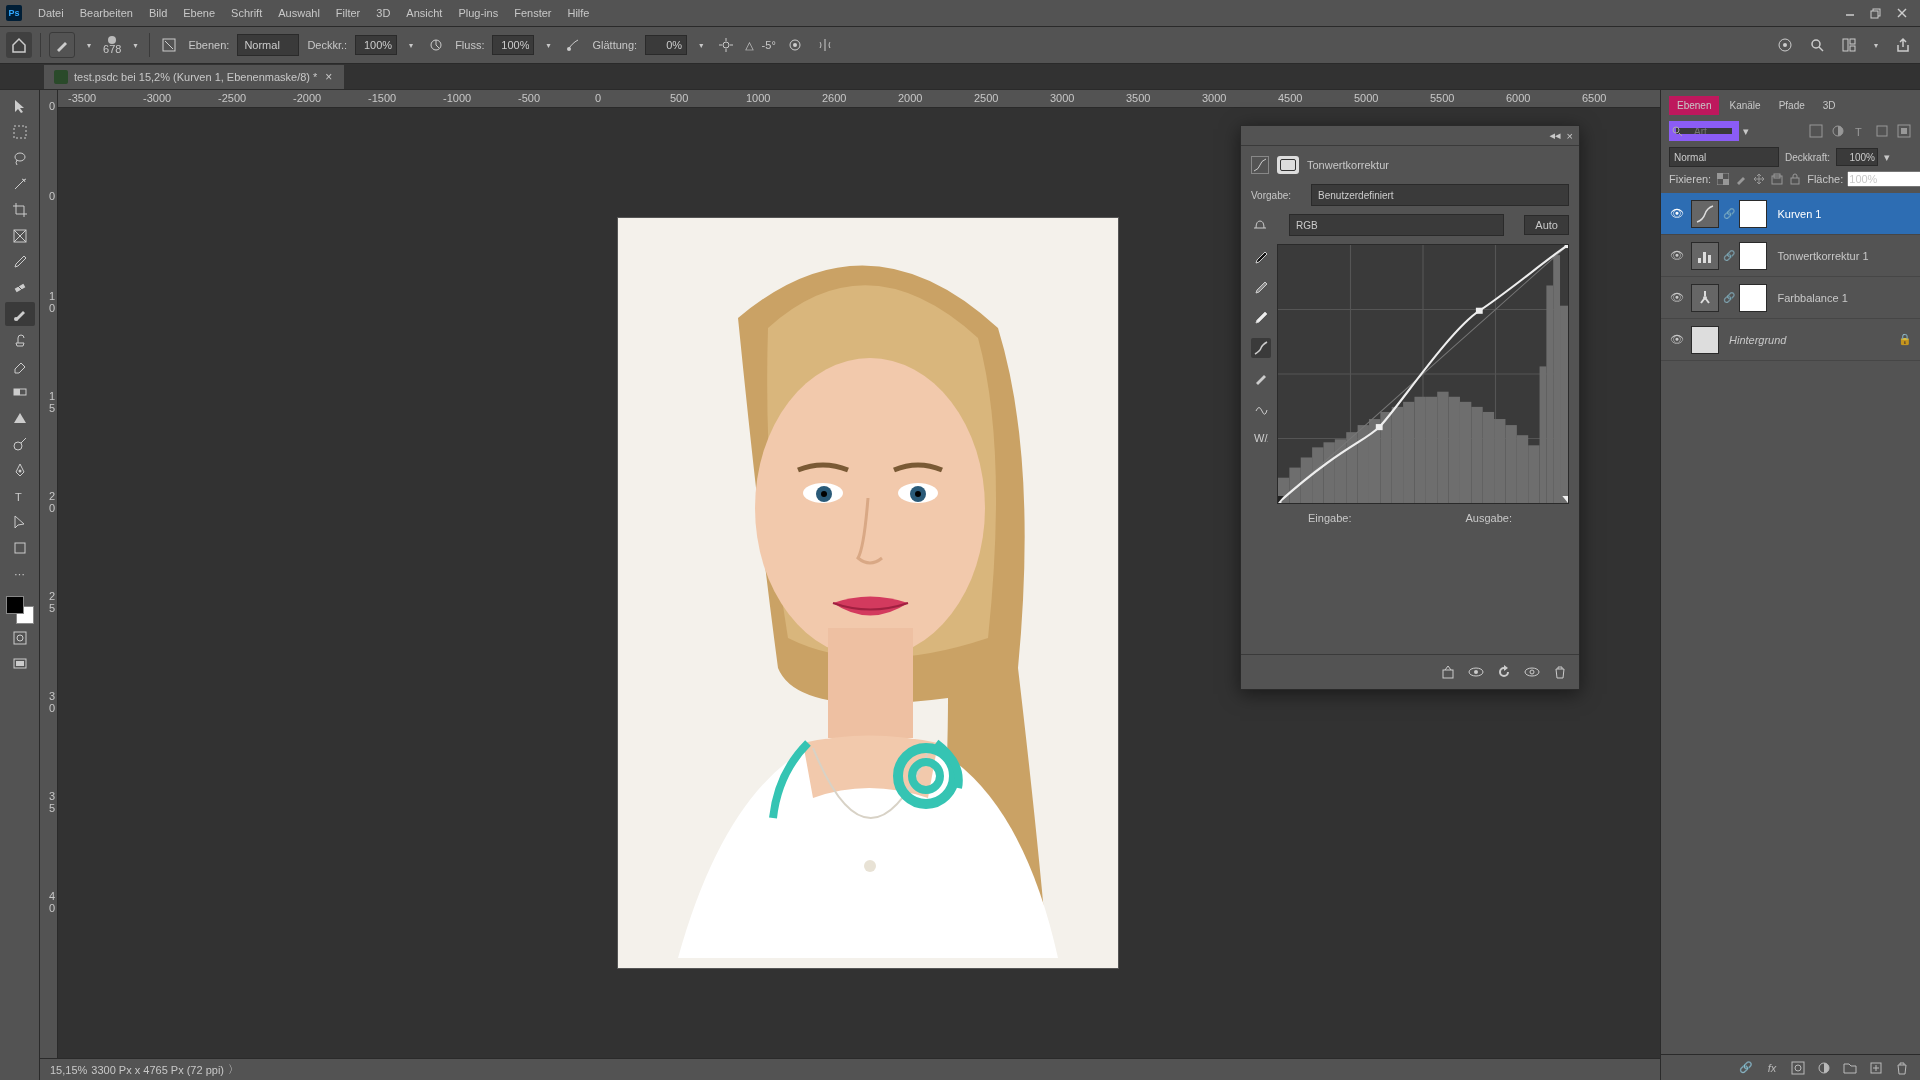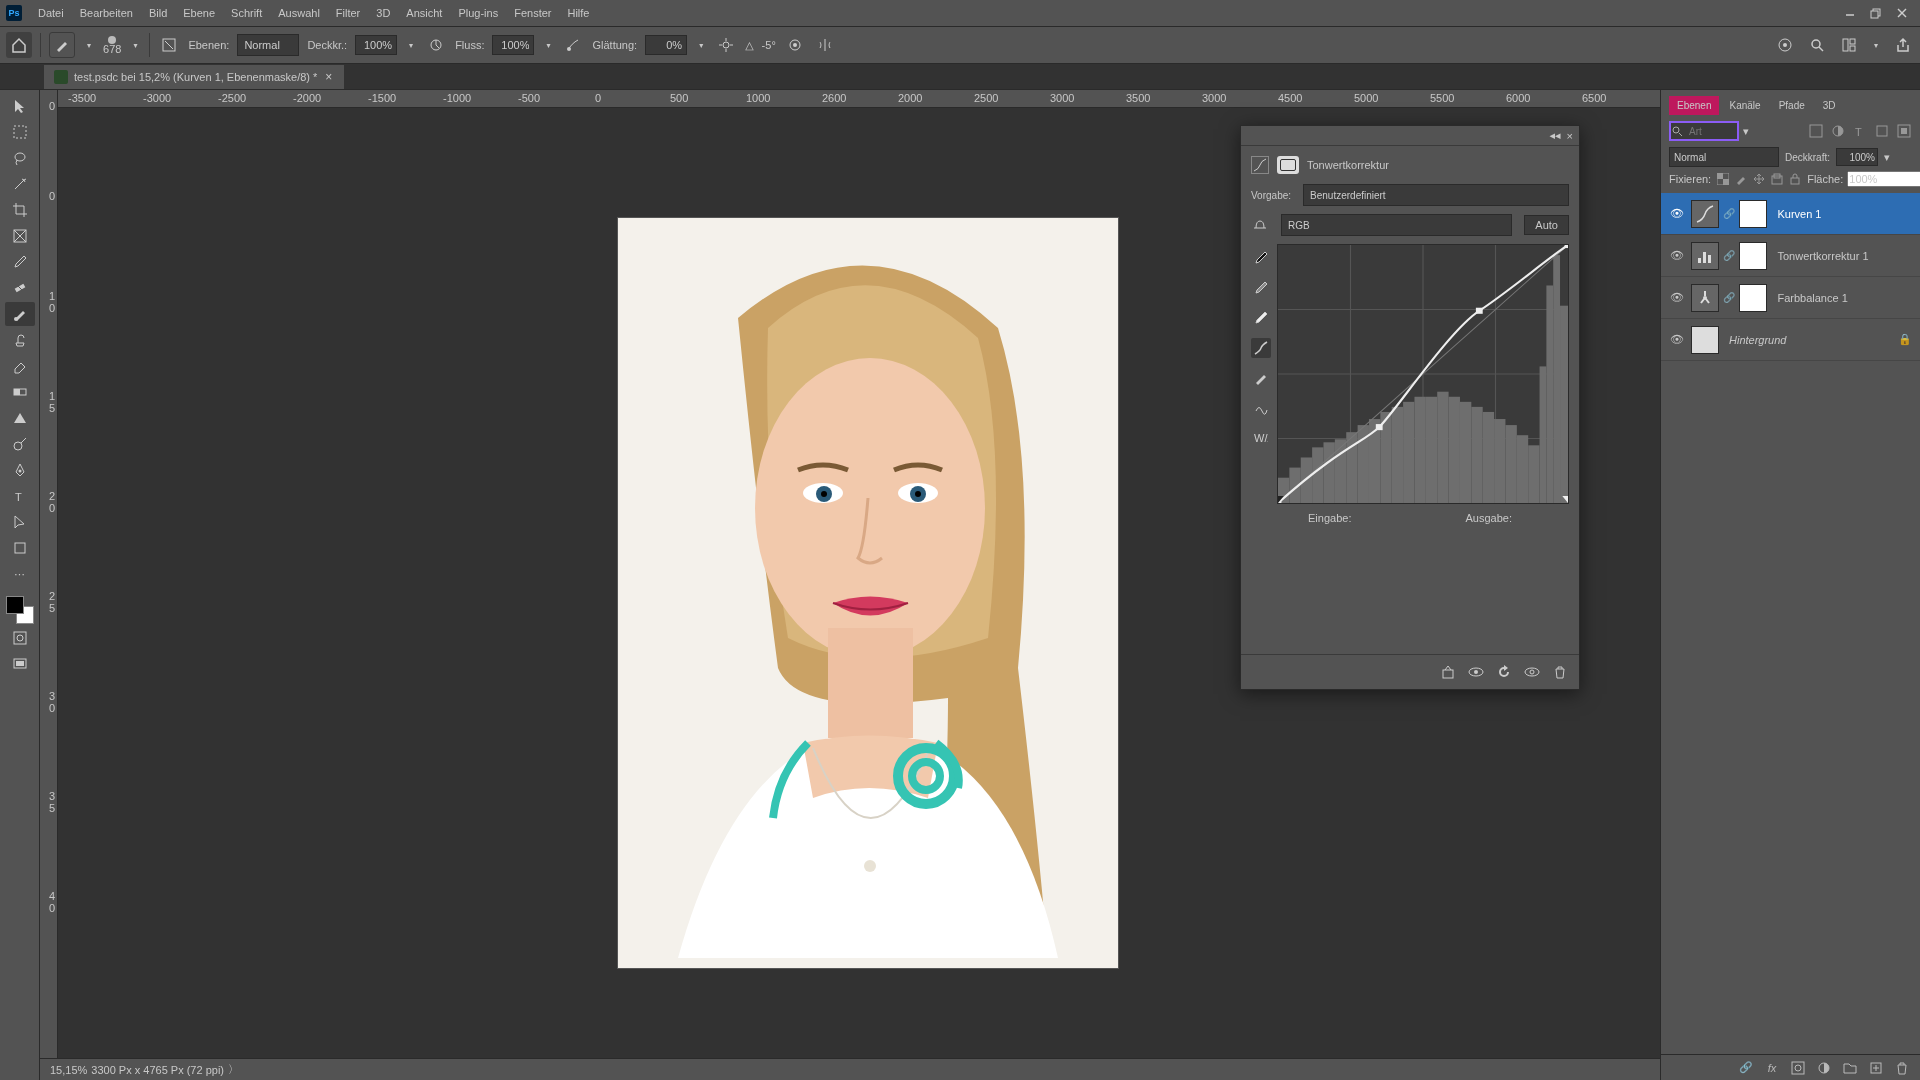--- a/index.html
+++ b/index.html
@@ -58,41 +58,41 @@
 .properties-panel { position:absolute; right:340px; top:125px; width:340px; background:#535353; border:1px solid #2a2a2a; box-shadow:0 4px 18px rgba(0,0,0,.5); }
 .properties-panel .panel-hdr { height:20px; display:flex; align-items:center; justify-content:flex-end; padding:0 6px; gap:6px; border-bottom:1px solid #3a3a3a; }
 .properties-panel .tabs { display:flex; padding: 4px 8px 0 8px; gap:2px; border-bottom:1px solid #3a3a3a; }
 .properties-panel .tab { padding:4px 8px; font-size:10px; cursor:pointer; }
 .properties-panel .tab.active { background:#3f3f3f; }
 .properties-panel .panel-body { padding:10px; }
 .properties-panel .adjustment-row { display:flex; align-items:center; gap:8px; margin-bottom:10px; }
 .curve-icon { width:18px; height:18px; border:1px solid #888; display:inline-flex; align-items:center; justify-content:center; }
 .mask-icon { width:22px; height:18px; background:#ddd; border-radius:3px; position:relative; }
 .mask-icon::after { content:""; position:absolute; inset:3px; border:1px solid #333; border-radius:2px; }
-.properties-panel .row { display:flex; align-items:center; gap:12px; margin-bottom:8px; }
+.properties-panel .row { display:flex; align-items:center; gap:20px; margin-bottom:8px; }
 .properties-panel .row label { font-size:10px; white-space:nowrap; }
 .properties-panel select { background:#3a3a3a; border:1px solid #2a2a2a; color:#ccc; height:22px; flex:1; padding:0 6px; font-size:10px; appearance:none; }
 .properties-panel .auto-btn { background:#3a3a3a; border:1px solid #2a2a2a; padding:3px 10px; cursor:pointer; }
 .curves-layout { display:flex; gap:6px; }
 .curves-tools { display:flex; flex-direction:column; gap:10px; padding-top:4px; }
 .curves-tools .ct { width:20px; height:20px; display:flex; align-items:center; justify-content:center; cursor:pointer; border-radius:2px; }
 .curves-tools .ct.active { background:#3a3a3a; }
 .curves-graph { flex:1; height:260px; background:#3a3a3a; border:1px solid #2a2a2a; position:relative; }
 .curves-graph svg { width:100%; height:100%; display:block; }
 .io-row { display:flex; justify-content:space-around; margin-top:8px; font-size:10px; }
 .panel-footer { display:flex; justify-content:flex-end; gap:10px; padding:8px 10px; border-top:1px solid #3a3a3a; margin-top:120px; }
 .panel-footer .fi { width:18px; height:18px; display:flex; align-items:center; justify-content:center; cursor:pointer; }
 
 
 .right-panels { width:260px; background:#535353; border-left:1px solid #2a2a2a; display:flex; flex-direction:column; }
 .right-tabs { display:flex; padding:6px 8px 0 8px; gap:2px; }
 .right-tabs .tab { padding:4px 8px; font-size:10px; cursor:pointer; }
 .right-tabs .tab.active { background:#be185d; }
 .search-row { display:flex; align-items:center; gap:4px; padding:6px 8px; }
-.search-row .search { background:#3a3a3a; border:2px solid #8b5cf6; color:#ccc; height:20px; width:70px; padding:0 4px 0 18px; font-size:10px; }
+.search-row .search { background:#3a3a3a; border:7px solid #8b5cf6; color:#ccc; height:20px; width:70px; padding:0 4px 0 18px; font-size:10px; }
 .search-row .filter-icons { margin-left:auto; display:flex; gap:6px; }
 .search-row .fi { width:16px; height:16px; display:flex; align-items:center; justify-content:center; cursor:pointer; opacity:.8; }
 .layer-controls { display:flex; align-items:center; gap:6px; padding:0 8px 4px 8px; }
 .layer-controls select { background:#3a3a3a; border:1px solid #2a2a2a; color:#ccc; height:20px; width:110px; padding:0 4px; font-size:10px; appearance:none; }
 .layer-controls .pct { background:#3a3a3a; border:1px solid #2a2a2a; color:#ccc; height:18px; width:42px; padding:0 2px; font-size:10px; text-align:right; }
 .layer-controls .lbl { font-size:10px; }
 .lock-row { display:flex; align-items:center; gap:6px; padding:0 8px 6px 8px; font-size:10px; }
 .lock-row .li { width:16px; height:16px; display:flex; align-items:center; justify-content:center; opacity:.8; cursor:pointer; }
 .lock-row .fill-group { margin-left:auto; display:flex; align-items:center; gap:4px; }
 

